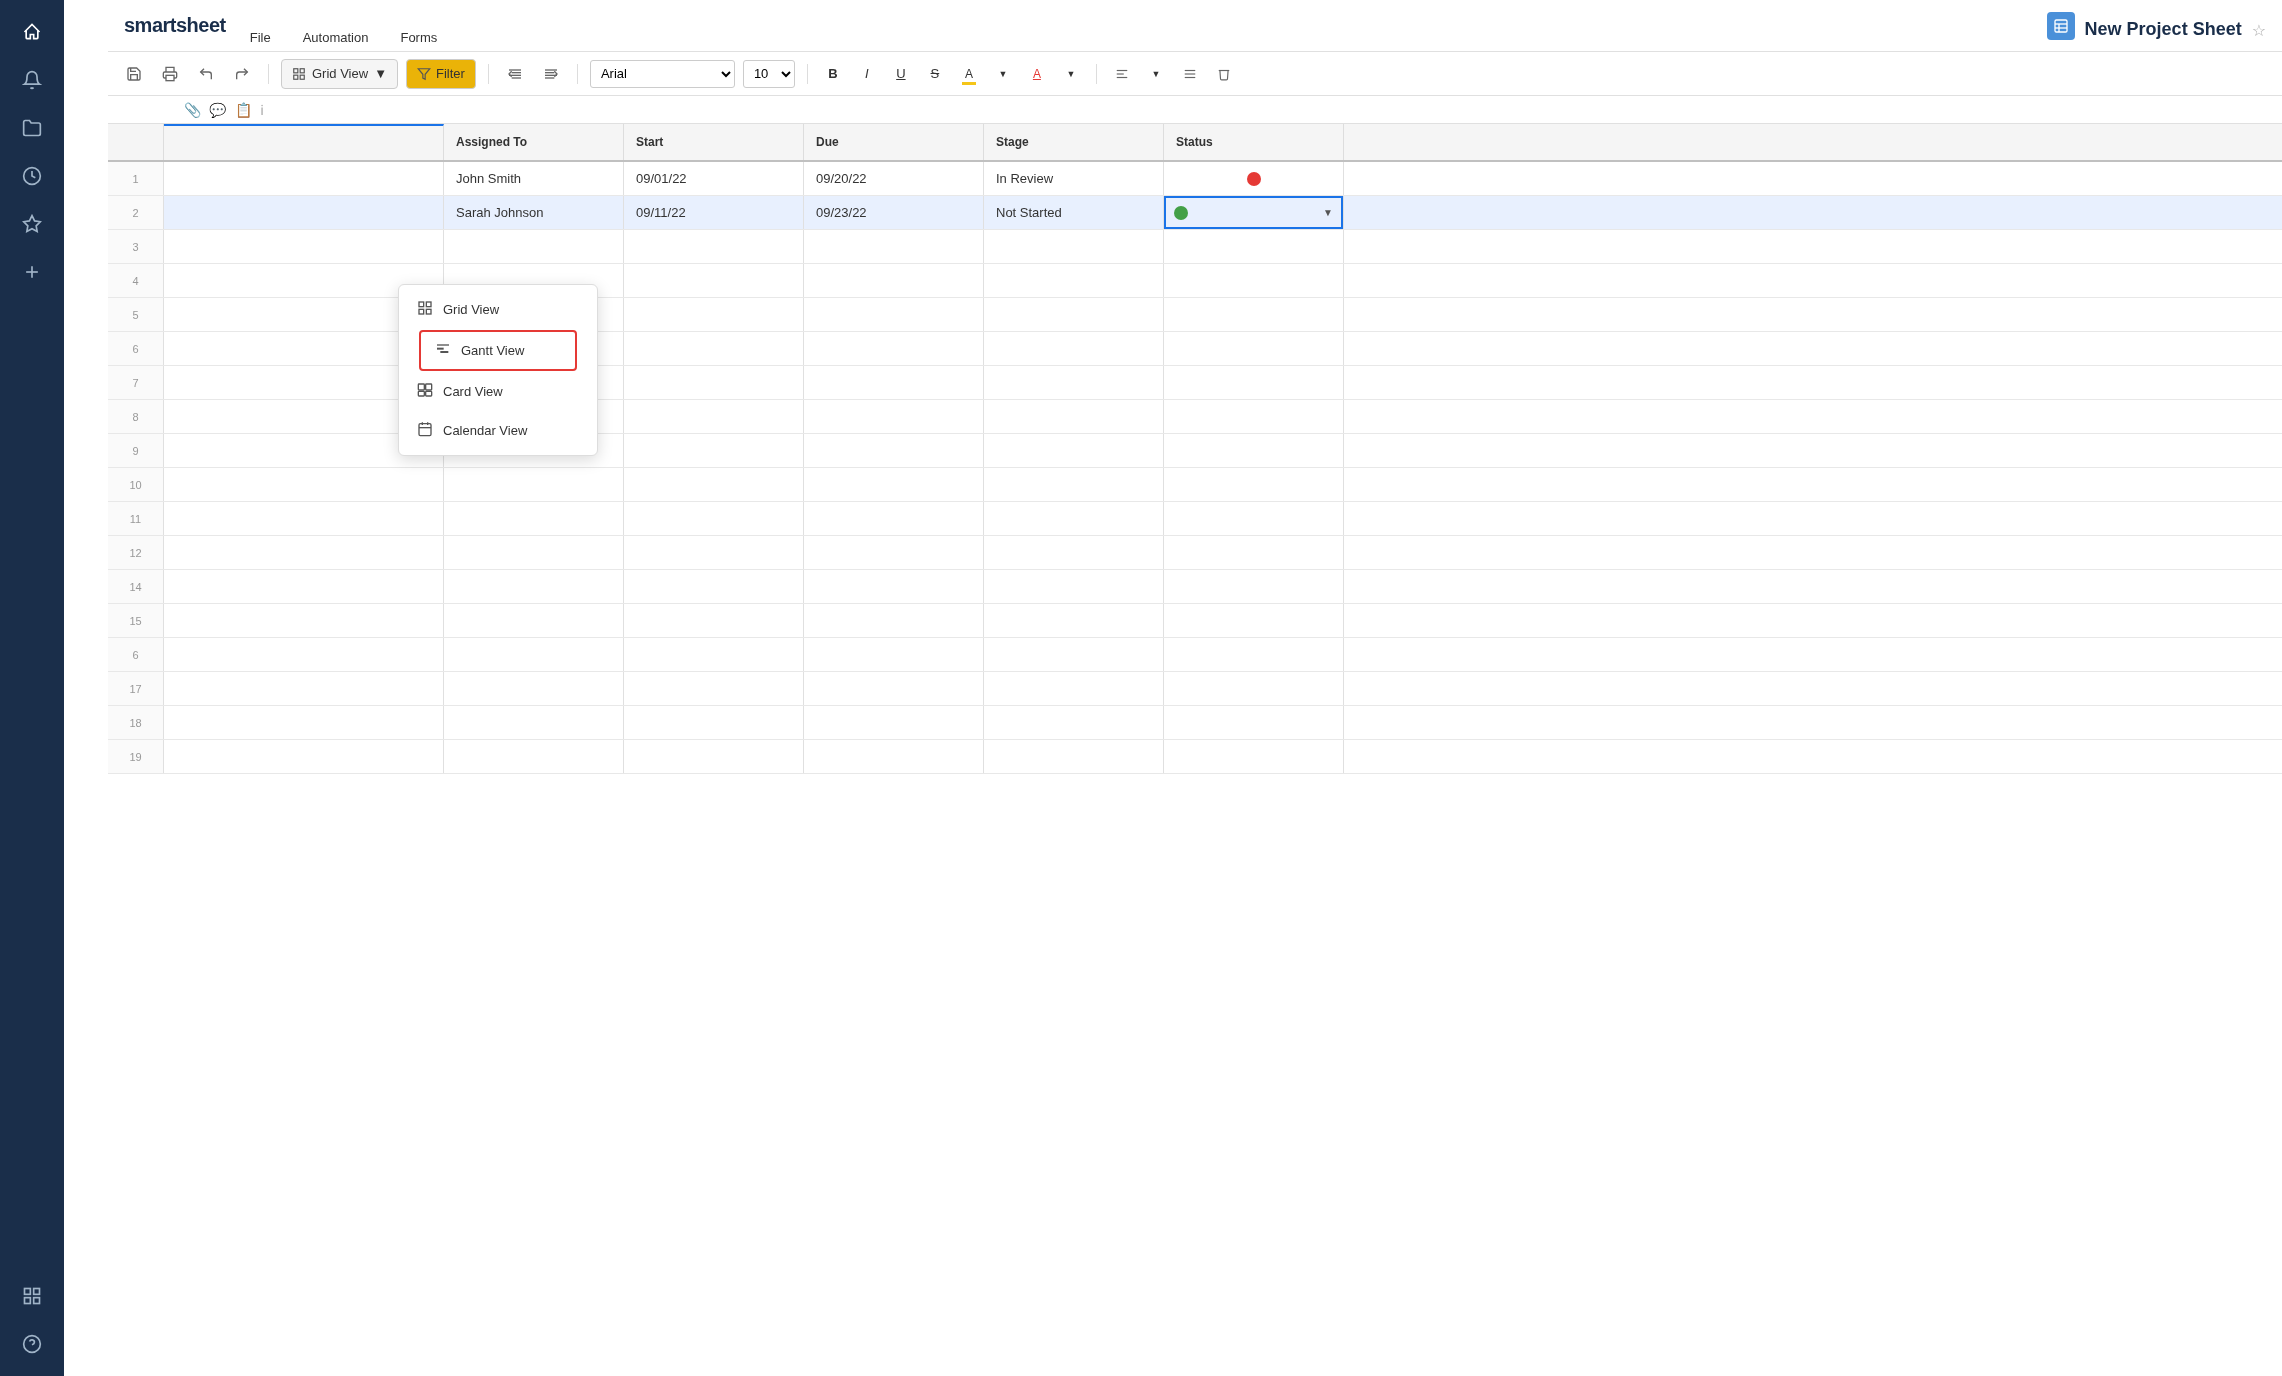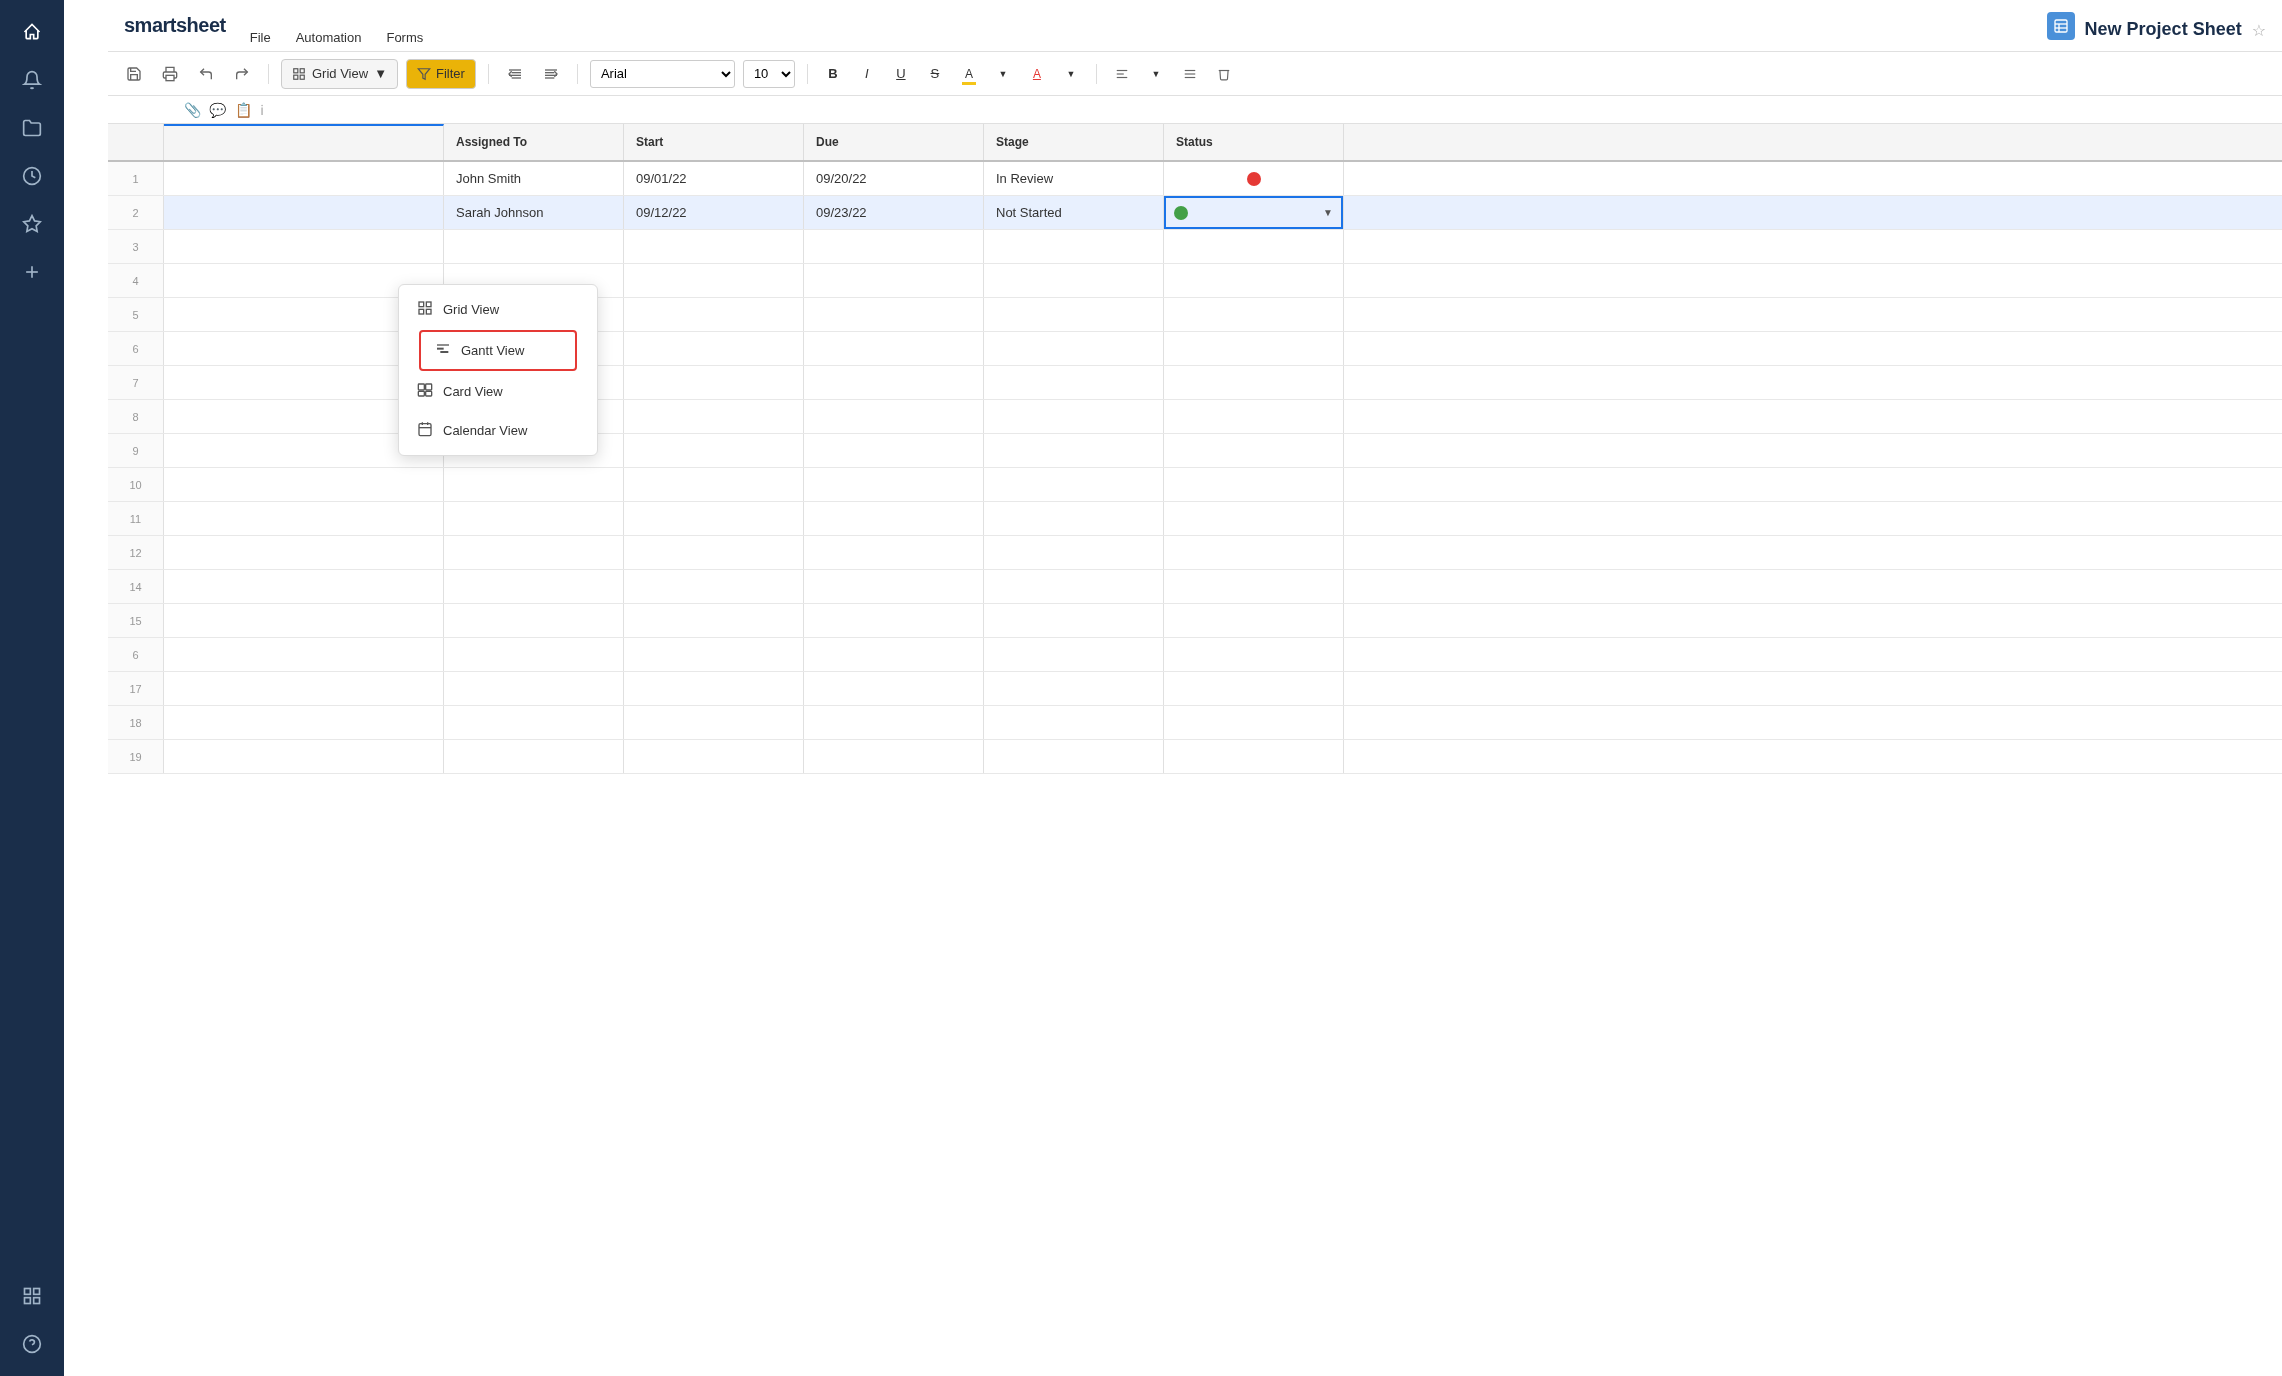--- a/index.html
+++ b/index.html
@@ -50,21 +50,21 @@
     }
     .logo {
       font-size: 20px;
       font-weight: 700;
       color: #1a2e4a;
       letter-spacing: -0.5px;
     }
     .logo span { color: #0073e6; }
     .topbar-nav {
       display: flex;
-      gap: 25px;
+      gap: 32px;
       margin-top: 24px;
     }
     .topbar-nav-item {
       font-size: 13px;
       color: #333;
       cursor: pointer;
       padding: 4px 0;
     }
     .topbar-title-area {
       margin-left: auto;
@@ -577,21 +577,21 @@
         <div class="grid-cell standard">In Review</div>
         <div class="grid-cell status-col" style="justify-content:center">
           <span class="status-dot red"></span>
         </div>
       </div>
 
       <div class="grid-row selected-row">
         <div class="row-num">2</div>
         <div class="grid-cell primary"></div>
         <div class="grid-cell standard">Sarah Johnson</div>
-        <div class="grid-cell standard">09/12/22</div>
+        <div class="grid-cell standard">09/11/22</div>
         <div class="grid-cell standard">09/23/22</div>
         <div class="grid-cell standard">Not Started</div>
         <div class="grid-cell status-col" style="padding:0">
           <div class="status-cell-selected">
             <span class="status-dot green"></span>
             <span class="dropdown-arrow">▼</span>
           </div>
         </div>
       </div>
 

